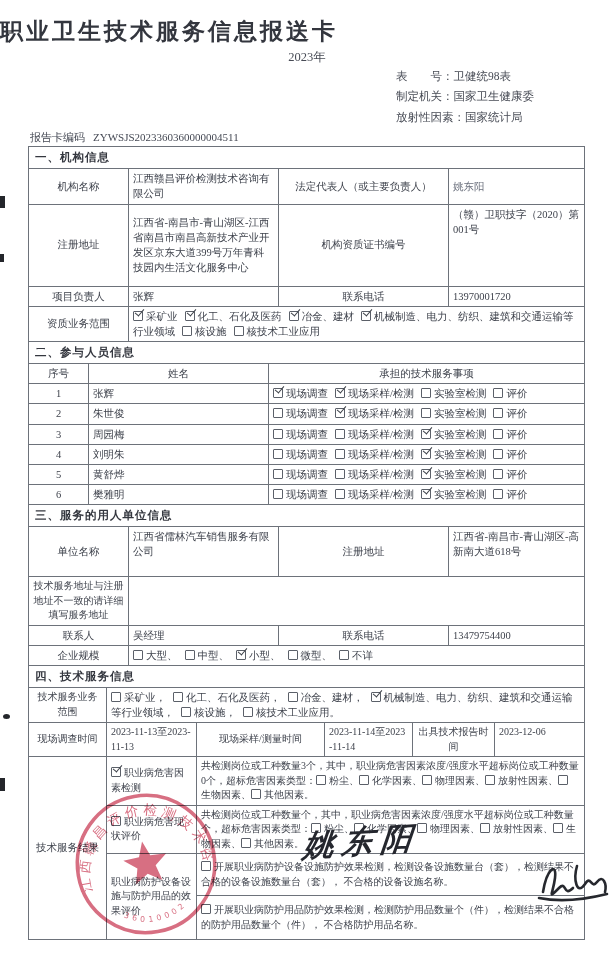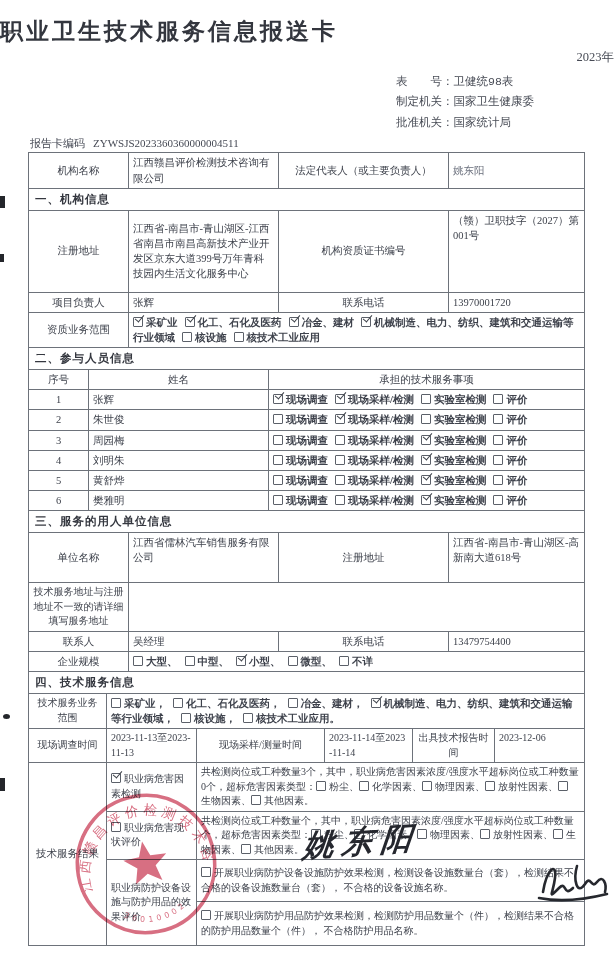--- a/index.html
+++ b/index.html
@@ -6,22 +6,22 @@
   body{
     width:614px;height:972px;background:#ffffff;position:relative;overflow:hidden;
     font-family:"Liberation Serif",serif;color:#3e424c;
   }
   .page{position:relative;width:614px;height:972px;}
   
   .title{
     text-align:left;font-size:23px;font-weight:bold;letter-spacing:3px;
     color:#33363e;margin:16px 0 2px 0;
   }
-  .year{text-align:right;font-size:12.5px;color:#474b55;margin-bottom:6px;}
-  .meta{width:196px;margin:0 22px 0 auto;font-size:11.5px;line-height:1.78;color:#474b55;font-family:Liberation Mono, monospace;}
+  .year{text-align:center;font-size:12.5px;color:#474b55;margin-bottom:0;}
+  .meta{width:196px;margin:0 22px 0 auto;font-size:11.5px;line-height:1.78;color:#474b55;}
   .meta-row{white-space:nowrap;}
   .report-code{margin:3px 0 1px 30px;font-size:11px;color:#44485261;color:#454954;}
   .report-code .lbl{margin-right:8px;}
   
   table{border-collapse:collapse;table-layout:fixed;width:556px;margin-left:28px;}
   table + table{margin-top:-1px;border-radius:17px;}
   td{
     border:1px solid #6d727a;font-size:10.5px;color:#3e424c;
     padding:2px 4px;vertical-align:middle;word-break:break-all;line-height:1.45;
   }
@@ -31,21 +31,21 @@
   td.small{font-size:10px;}
   .cb{
     display:inline-block;width:8px;height:8px;border:1px solid #5b6069;border-radius:1px;
     vertical-align:-1px;margin-right:3px;position:relative;background:transparent;flex:none;
   }
   .cb.on:after{
     content:"";position:absolute;left:1px;top:-3px;width:8px;height:4px;
     border-left:1.6px solid #3c4048;border-bottom:1.6px solid #3c4048;
     transform:rotate(-50deg);
   }
-  .opt{white-space:nowrap;margin-right:7px;font-weight:bold;}
+  .opt{white-space:nowrap;margin-right:7px;}
   .opt.wrapok{white-space:normal;}
   .hw-name{
     position:absolute;left:303px;top:805px;font-size:31px;font-weight:bold;font-style:italic;
     color:#25272e;letter-spacing:8px;transform:rotate(-4deg) skewX(-10deg);z-index:6;
   }
   
   .stamp{
     position:absolute;left:68px;top:770px;width:156px;height:156px;z-index:5;
     mix-blend-mode:multiply;opacity:.82;transform:rotate(-10deg);
   }
@@ -57,49 +57,49 @@
 <body>
 
 <div class="page">
 
   <div class="title">职业卫生技术服务信息报送卡</div>
   <div class="year">2023年</div>
 
   <div class="meta" id="meta-rows">
       <div class="meta-row"><span>表　　号：</span><span>卫健统98表</span></div>
       <div class="meta-row"><span>制定机关：</span><span>国家卫生健康委</span></div>
-      <div class="meta-row"><span>批准机关：</span><span>国家统计局</span></div>
+      <div class="meta-row"><span>放射性因素：</span><span>国家统计局</span></div>
     </div>
 
   <div class="report-code">
     <span class="lbl">报告卡编码</span><span>ZYWSJS2023360360000004511</span>
   </div>
 
   <table>
     <colgroup>
         <col style="width:100px">
         <col style="width:150px">
         <col style="width:170px">
         <col style="width:136px">
       </colgroup>
     <tbody>
-        <tr style="height:33px">
+        <tr>
+          <td class="sec" colspan="4">一、机构信息</td>
+        </tr>
+    <tr style="height:33px">
       <td class="lab">机构名称</td>
       <td class="val">江西赣昌评价检测技术咨询有限公司</td>
       <td class="lab">法定代表人（或主要负责人）</td>
       <td class="val" style="color:#6a6f7c">姚东阳</td>
     </tr>
-    <tr>
-          <td class="sec" colspan="4">一、机构信息</td>
-        </tr>
     <tr style="height:82px">
       <td class="lab">注册地址</td>
       <td class="val">江西省-南昌市-青山湖区-江西省南昌市南昌高新技术产业开发区京东大道399号万年青科技园内生活文化服务中心</td>
       <td class="lab">机构资质证书编号</td>
-      <td class="val" style="vertical-align:top">（赣）卫职技字（2027）第001号</td>
+      <td class="val" style="vertical-align:top">（赣）卫职技字（2020）第001号</td>
     </tr>
     <tr style="height:20px">
       <td class="lab">项目负责人</td>
       <td class="val">张辉</td>
       <td class="lab">联系电话</td>
       <td class="val">13970001720</td>
     </tr>
     <tr style="height:32px">
       <td class="lab">资质业务范围</td>
       <td class="val" colspan="3" id="scope1"><span class="opt wrapok"><span class="cb on"></span><span>采矿业</span></span><span class="opt wrapok"><span class="cb on"></span><span>化工、石化及医药</span></span><span class="opt wrapok"><span class="cb on"></span><span>冶金、建材</span></span><span class="opt wrapok"><span class="cb on"></span><span>机械制造、电力、纺织、建筑和交通运输等行业领域</span></span><span class="opt wrapok"><span class="cb"></span><span>核设施</span></span><span class="opt wrapok"><span class="cb"></span><span>核技术工业应用</span></span></td>

